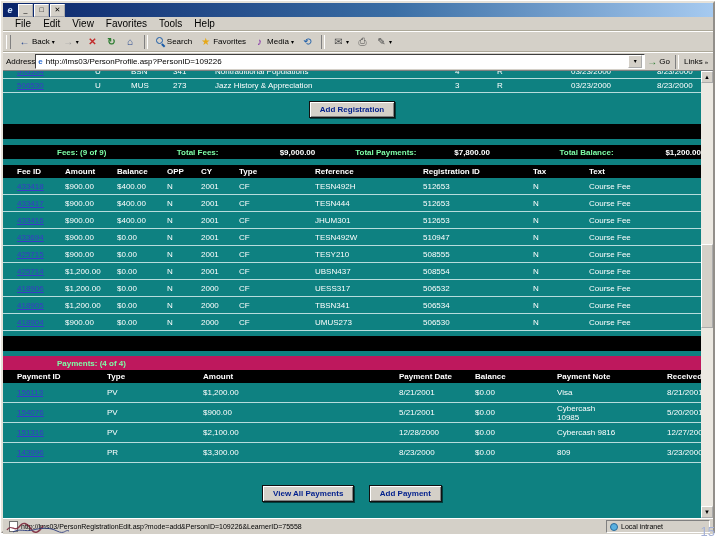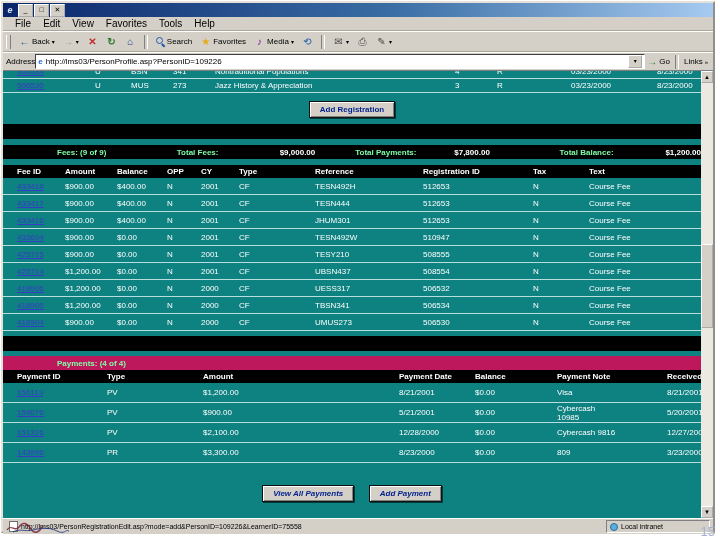--- a/index.html
+++ b/index.html
@@ -107,21 +107,21 @@
   .pay{margin-top:0;border-radius:12px;}
   .pay th:nth-child(1){width:86px;}
   .pay th:nth-child(2){width:92px;}
   .pay th:nth-child(3){width:192px;}
   .pay th:nth-child(4){width:72px;}
   .pay th:nth-child(5){width:78px;}
   .pay th:nth-child(6){width:106px;}
   .pay td{height:19px;}
 
   .paybtns{text-align:center;margin-top:6px;}
-  .paybtns .btn3d{margin:16px 5px;font-style:italic;}
+  .paybtns .btn3d{margin:16px 5px;}
 
   
   .statusbar{height:15px;background:#d4d0c8;border-top:1px solid #fff;display:flex;align-items:center;
              padding:0 3px;gap:3px;font-size:7px;color:#000;}
   .st-left{flex:1;display:flex;align-items:center;gap:3px;height:11px;padding:0 3px;overflow:hidden;white-space:nowrap;}
   .doc-ico{width:7px;height:9px;background:#fff;border:1px solid #707070;display:inline-block;}
   .st-zone{width:96px;height:11px;border:1px solid;border-color:#808080 #fff #fff #808080;
            display:flex;align-items:center;gap:3px;padding:0 3px;}
   .globe{width:8px;height:8px;border-radius:50%;background:#58b0e0;border:1px solid #2a6a9a;display:inline-block;box-sizing:border-box;}
 

